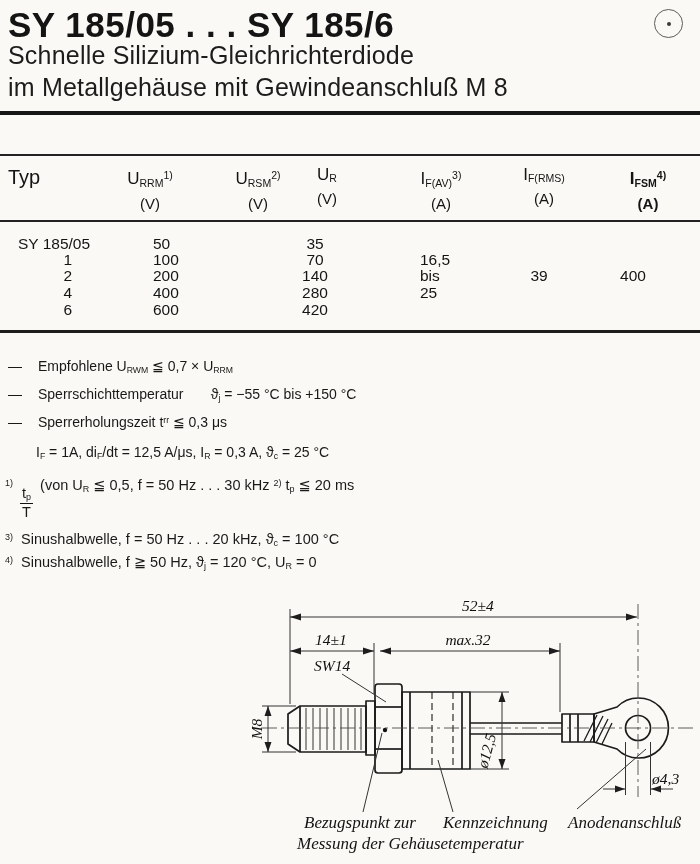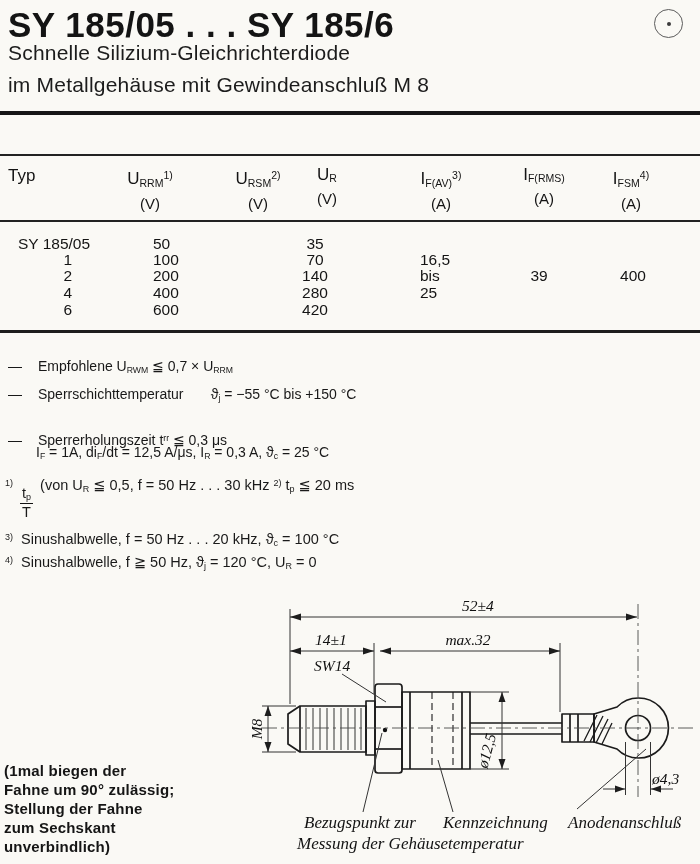--- a/index.html
+++ b/index.html
@@ -4,51 +4,51 @@
 <style>
   html,body{margin:0;padding:0;background:#e8e8e4;}
   .page{
     position:relative; width:700px; height:864px; margin:0 auto;
     background:#faf9f5; color:#141414; overflow:hidden;
     font-family:"Liberation Sans", sans-serif;
   }
   .abs{position:absolute;}
   
   .title{left:8px; top:5px; font-size:35px; font-weight:700; letter-spacing:.5px;}
-  .subtitle{left:8px; font-size:21px; font-weight:400; color:#1c1c1c; letter-spacing:.2px;}
+  .subtitle{left:8px; font-size:25px; font-weight:400; color:#1c1c1c; letter-spacing:.2px;}
   .sub1{top:41px;} .sub2{top:73px;}
   .punch{left:654px; top:9px; width:27px; height:27px; border:1.6px solid #5c5c5c;
     border-radius:50%; display:flex; align-items:center; justify-content:center;}
   .punch .dot{width:4px;height:4px;border-radius:50%;background:#3c3c3c;}
   
   .rule{left:0; width:700px; background:#161616;}
   .rule-title{top:111px; height:4px;}
   .rule-tabletop{top:154px; height:2px; background:#222;}
   .rule-tablehead{top:220px; height:2px; background:#222;}
   .rule-tablebot{top:330px; height:2.5px; background:#1d1d1d;}
   
   .th{top:163px; text-align:center; font-size:17px;}
   .th .th-label{line-height:24px;}
   .th .th-unit{font-size:15px; line-height:18px;}
-  .th-typ{left:8px; top:166px; font-size:17px; text-align:left;}
+  .th-typ{left:8px; top:166px; font-size:20px; text-align:left;}
   .sub{font-size:62%; vertical-align:-0.22em;}
   .sup{font-size:62%; vertical-align:0.5em;}
   .td{font-size:15.5px; line-height:15px;}
   .row0{top:236px}.row1{top:252px}.row2{top:268px}.row3{top:285px}.row4{top:302px}
   .col-typ-first{left:8px;margin-left:10px;}
   .col-typ{left:8px; width:64px; text-align:right;}
   .col-u1{left:153px; width:80px; text-align:left;}
   .col-u2{left:275px; width:80px; text-align:center;}
   .col-if{left:420px;}
   .col-ifrms{left:519px; width:40px; text-align:center;}
   .col-ifsm{left:610px; width:46px; text-align:center;}
   
   .note{left:8px; font-size:14px; white-space:pre; color:#181818;}
   .note .note-dash{display:inline-block; width:30px;}
-  .note-n0{top:358px}.note-n1{top:386px}.note-n2{top:432px}
+  .note-n0{top:358px}.note-n1{top:386px}.note-n2{top:414px}
   .note-n3{top:444px; left:36px;}
   
   .fn{left:5px; font-size:14.5px; white-space:pre; color:#1a1a1a;}
   .fn-1{top:477px}.fn-3{top:531px}.fn-4{top:554px}
   .frac{display:inline-flex; flex-direction:column; align-items:center;
     vertical-align:-0.55em; line-height:1.05; margin:0 3px; white-space:normal;}
   .frac .fnum{border-bottom:1.4px solid #111; padding:0 2px 1px;}
   .frac .fden{padding-top:1px;}
   
   .drawing{left:240px; top:595px; width:460px; height:270px;}
@@ -89,21 +89,21 @@
     <div class="th-unit">(V)</div>
   </div>
   <div class="abs th" style="left:396px;width:90px;">
     <div class="th-label"><span>I</span><span class="sub">F(AV)</span><span class="sup">3)</span></div>
     <div class="th-unit">(A)</div>
   </div>
   <div class="abs th" style="left:499px;width:90px;">
     <div class="th-label"><span>I</span><span class="sub">F(RMS)</span></div>
     <div class="th-unit">(A)</div>
   </div>
-  <div class="abs th" style="left:586px;width:90px;">
+  <div class="abs th" style="left:603px;width:90px;font-weight:bold;">
     <div class="th-label"><span>I</span><span class="sub">FSM</span><span class="sup">4)</span></div>
     <div class="th-unit">(A)</div>
   </div>
 
   <div class="abs td row0 col-typ-first">SY 185/05</div>
   <div class="abs td row0 col-u1">50</div>
   <div class="abs td row0 col-u2">35</div>
 
   <div class="abs td row1 col-typ">1</div>
   <div class="abs td row1 col-u1">100</div>
@@ -213,21 +213,14 @@
     <text class="dtext" text-anchor="middle" transform="translate(257,729) rotate(-90)" x="0" y="5">M8</text>
     <text class="dtext" text-anchor="middle" transform="translate(488,751) rotate(-75)" x="0" y="4">ø12,5</text>
     <text class="dtext" x="652" y="784" text-anchor="start">ø4,3</text>
   </svg>
 
   <div class="cap" style="left:304px;top:813px;">Bezugspunkt zur</div>
   <div class="cap" style="left:297px;top:834px;">Messung der Gehäusetemperatur</div>
   <div class="cap" style="left:443px;top:813px;">Kennzeichnung</div>
   <div class="cap" style="left:568px;top:813px;">Anodenanschluß</div>
 
-  <div class="abs sidenote">
-    <div>(1mal biegen der</div>
-    <div>Fahne um 90° zulässig;</div>
-    <div>Stellung der Fahne</div>
-    <div>zum Sechskant</div>
-    <div>unverbindlich)</div>
-  </div>
 
 </div>
 
 </body></html>

